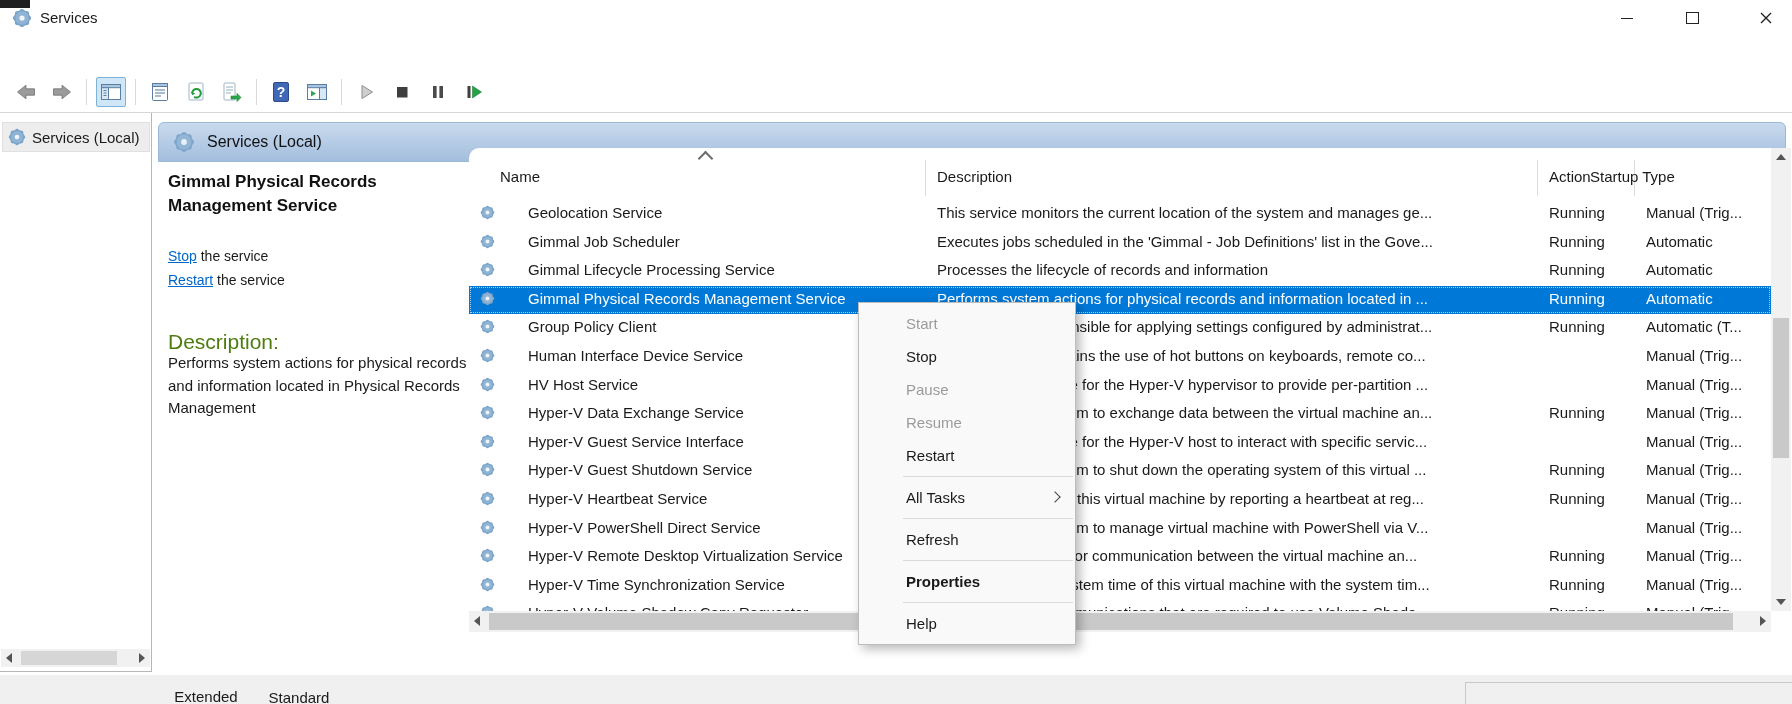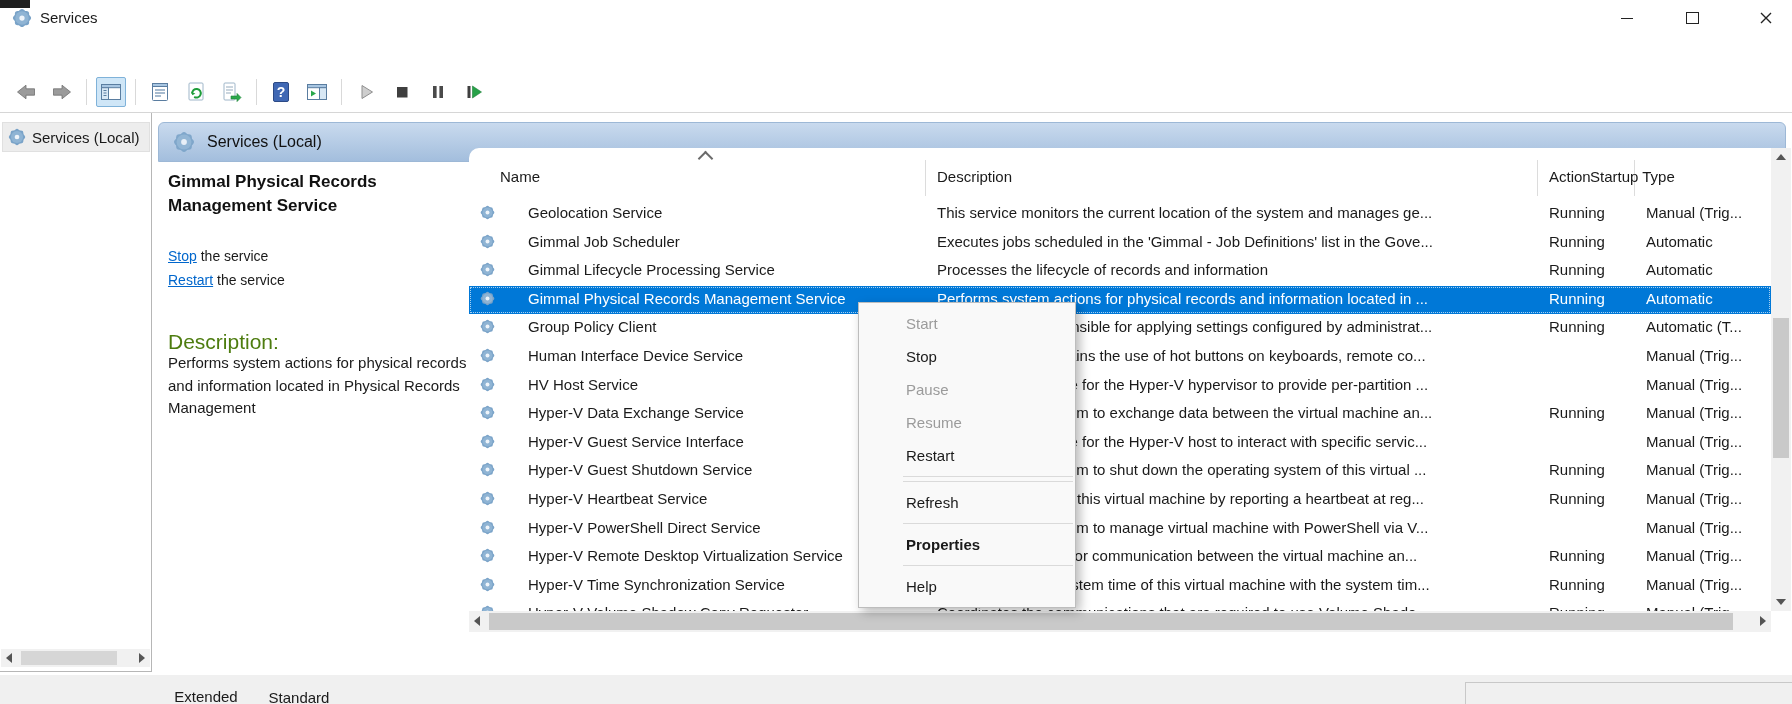--- a/index.html
+++ b/index.html
@@ -440,20 +440,21 @@
   <div class="abs br-vline"></div>
   <div class="abs br-hline"></div>
 
   <div class="abs ctxmenu">
       <div class="cm-item disabled"><span class="cm-label">Start</span></div>
       <div class="cm-item"><span class="cm-label">Stop</span></div>
       <div class="cm-item disabled"><span class="cm-label">Pause</span></div>
       <div class="cm-item disabled"><span class="cm-label">Resume</span></div>
       <div class="cm-item"><span class="cm-label">Restart</span></div>
       <div class="cm-sep"></div>
+      <div class="cm-item"><span class="cm-label">All Tasks</span><span class="cm-arrow"></span></div>
       <div class="cm-sep"></div>
       <div class="cm-item"><span class="cm-label">Refresh</span></div>
       <div class="cm-sep"></div>
       <div class="cm-item bold"><span class="cm-label">Properties</span></div>
       <div class="cm-sep"></div>
       <div class="cm-item"><span class="cm-label">Help</span></div>
     </div>
 
 </div>
 

